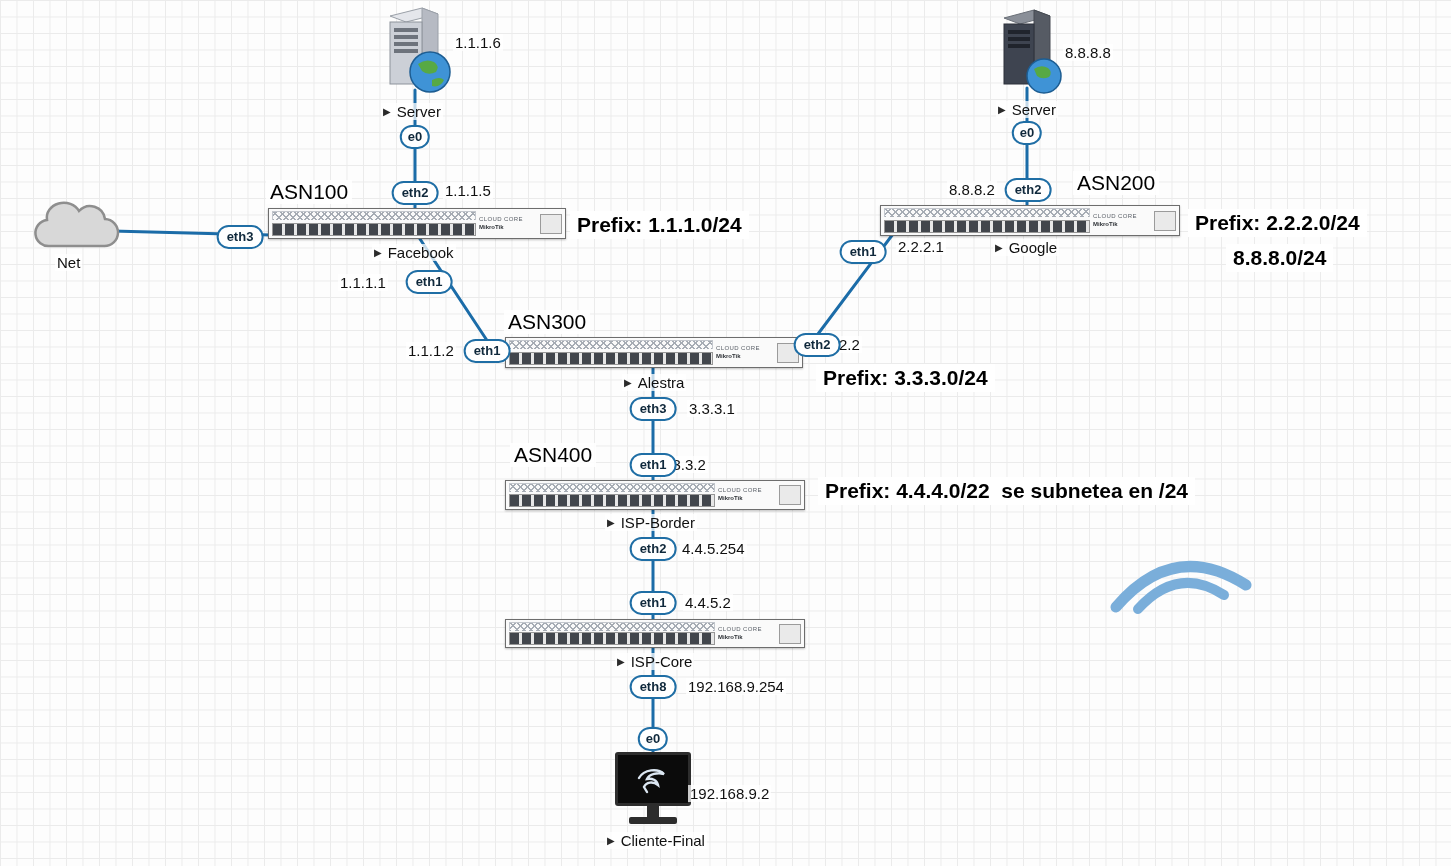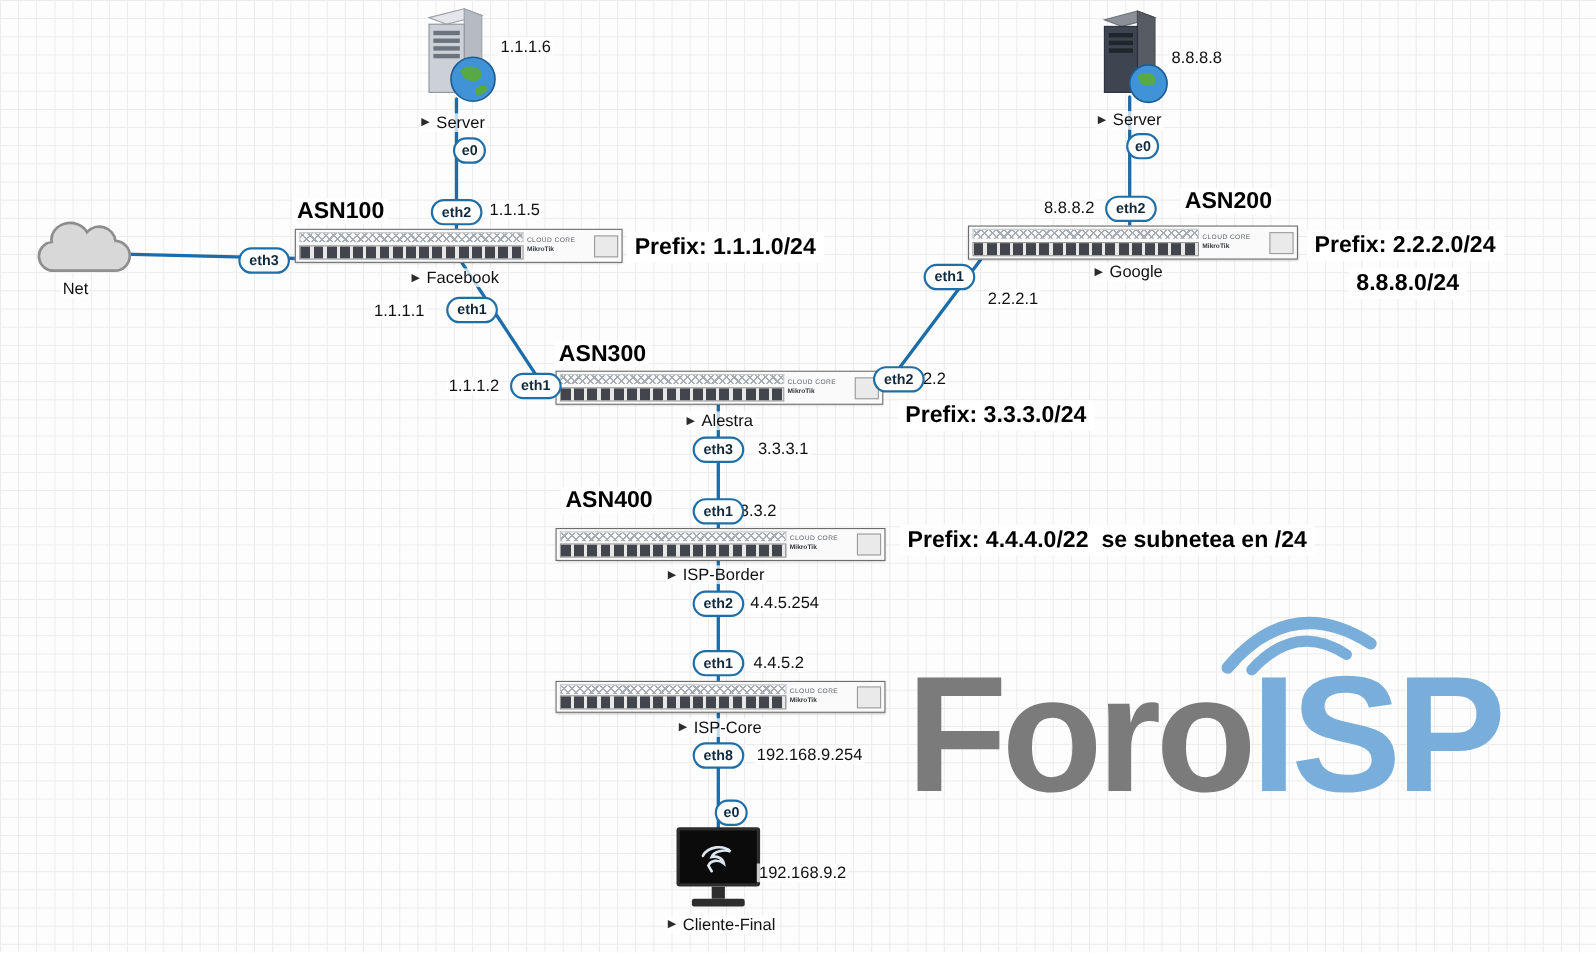--- a/index.html
+++ b/index.html
@@ -16,35 +16,35 @@
   .links line{ stroke:#1b6ca8; stroke-width:3; stroke-linecap:round; }
 
   .node{ position:absolute; z-index:3; }
 
   .badge{
     position:absolute; z-index:6; transform:translate(-50%,-50%);
     background:#fff; border:2px solid #1f6ea5; border-radius:13px;
     padding:2px 8px; font-size:13px; font-weight:bold; color:#10293c;
     white-space:nowrap; line-height:1.25;
   }
-  .badge.small{ padding:2px 6px;margin-left:12px; }
+  .badge.small{ padding:2px 6px; }
 
   .iplabel{
     position:absolute; z-index:5; font-size:15px; color:#101010;
     white-space:nowrap; background:rgba(255,255,255,.75); padding:0 2px;
   }
   .namelabel{
     position:absolute; z-index:5; font-size:15px; color:#101010;
     white-space:nowrap; display:flex; align-items:center; gap:6px;
     background:rgba(255,255,255,.75); padding:0 2px;
   }
   .marker{ font-size:10px; color:#2b2b2b; line-height:1; }
 
   .asntitle{
-    position:absolute; z-index:5; font-size:21px; font-weight:bold; color:#000;
+    position:absolute; z-index:5; font-size:21px; font-weight:normal; color:#000;
     background:rgba(255,255,255,.9); padding:0 4px; white-space:nowrap;
   }
   .bigtext{
     position:absolute; z-index:5; font-size:21px; font-weight:bold; color:#000;
     background:#fff; padding:2px 7px; white-space:pre;
   }
 
   
   .router{
     position:absolute; z-index:3; height:31px; width:298px;
@@ -85,23 +85,20 @@
   }
   .wm-gray{ color:#7b7b7b; }
   .wm-blue{ color:#7aaeda; }
   .wifi{ position:absolute; left:1108px; top:545px; z-index:1; }
 </style>
 </head>
 <body>
 
 <div class="canvas">
 
-  <div class="watermark">
-    <span class="wm-gray">Foro</span><span class="wm-blue">ISP</span>
-  </div>
   <svg class="wifi" width="150" height="75" viewBox="0 0 150 75">
     <path d="M8 62 Q 66 -6 138 40" fill="none" stroke="#7aaeda" stroke-width="11" stroke-linecap="round"></path>
     <path d="M30 64 Q 70 20 116 50" fill="none" stroke="#7aaeda" stroke-width="10" stroke-linecap="round"></path>
   </svg>
 
   <svg class="links" width="1451" height="866">
     <line x1="112" y1="231" x2="270" y2="235"></line>
     <line x1="415" y1="90" x2="415" y2="210"></line>
     <line x1="420" y1="239" x2="492" y2="348"></line>
     <line x1="806" y1="350" x2="893" y2="234"></line>
@@ -191,21 +188,21 @@
   </div>
   <div class="bigtext" style="left:1188px;top:209px">Prefix: 2.2.2.0/24</div>
   <div class="bigtext" style="left:1226px;top:244px">8.8.8.0/24</div>
   <div class="namelabel" style="left:993px;top:239px">
     <span class="marker">▶</span>
     <span>Google</span>
   </div>
   <div class="badge" style="left:1028px;top:190px">eth2</div>
   <div class="iplabel" style="left:947px;top:181px">8.8.8.2</div>
   <div class="badge" style="left:863px;top:252px">eth1</div>
-  <div class="iplabel" style="left:896px;top:263px">2.2.2.1</div>
+  <div class="iplabel" style="left:896px;top:238px">2.2.2.1</div>
 
   <div class="asntitle" style="left:504px;top:310px">ASN300</div>
   <div class="router" style="left:505px;top:337px;width:298px">
     <div class="r-main">
       <div class="vents"></div>
       <div class="portsrow"></div>
     </div>
     <div class="r-brand">
       <div class="brand1">CLOUD CORE</div>
       <div class="brand2">MikroTik</div>

